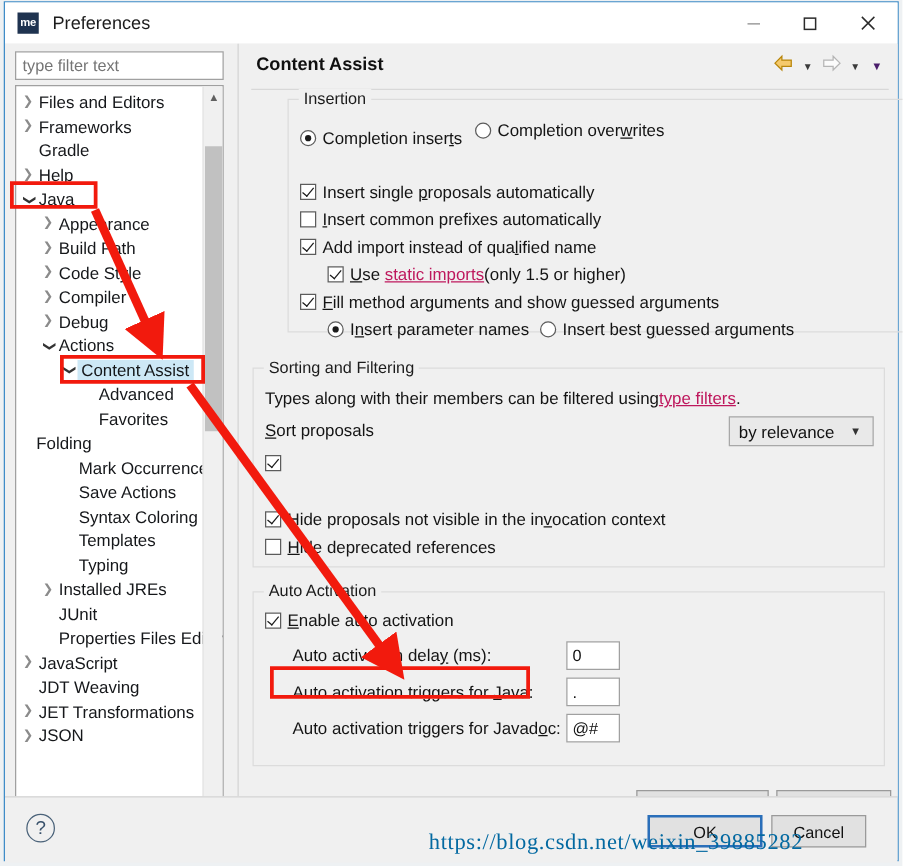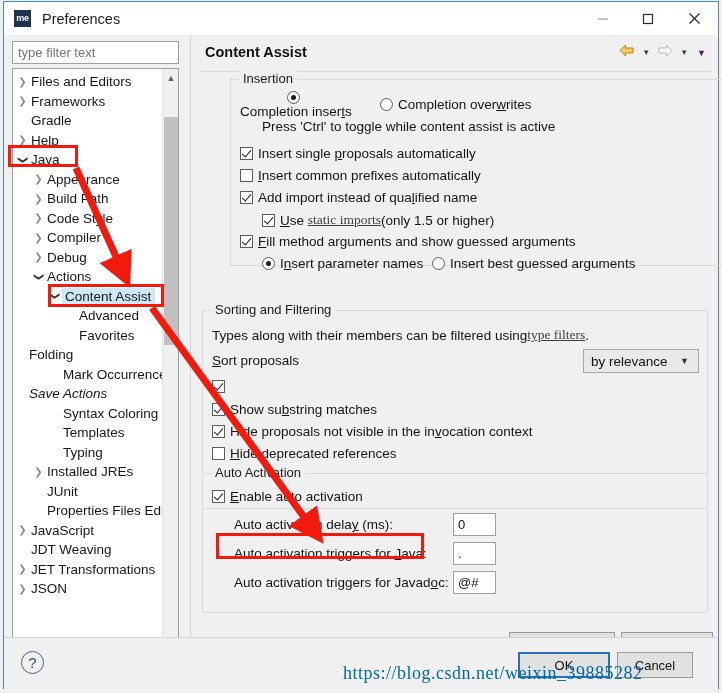--- a/index.html
+++ b/index.html
@@ -251,21 +251,21 @@
   }
   .rb.on::after {
     content: "";
     position: absolute;
     left: 3px; top: 3px;
     width: 5px; height: 5px;
     border-radius: 50%;
     background: #1b1b1b;
   }
   .u { text-decoration: underline; }
-  .lnk { color: #404040; text-decoration: underline; font-family: Liberation Serif, serif; }
+  .lnk { color: #be185d; text-decoration: underline; }
 
   
   .tin {
     border: 1px solid #a0a0a0;
     background: #fff;
     height: 23px;
     font-size: 13px;
     color: #111;
     padding: 0 4px;
     line-height: 21px;
@@ -445,21 +445,21 @@
                 <span class="lbl">Favorites</span>
               </div>
               <div class="tnode" style="">
                 <span class="arrow"></span>
                 <span class="lbl">Folding</span>
               </div>
               <div class="tnode" style="padding-left: 34px;">
                 <span class="arrow"></span>
                 <span class="lbl">Mark Occurrences</span>
               </div>
-              <div class="tnode" style=" font-style: italic;">
+              <div class="tnode" style="padding-left: 34px;">
                 <span class="arrow"></span>
                 <span class="lbl">Save Actions</span>
               </div>
               <div class="tnode" style="padding-left: 34px;">
                 <span class="arrow"></span>
                 <span class="lbl">Syntax Coloring</span>
               </div>
               <div class="tnode" style="padding-left: 34px;">
                 <span class="arrow"></span>
                 <span class="lbl">Templates</span>
@@ -530,32 +530,29 @@
             </span>
             <span class="caret">▼</span>
             <span class="caret purple">▼</span>
           </div>
         </div>
         <div class="hr-head"></div>
 
         <div class="group" style="top:44px; height:187px;margin-left:28px;">
           <div class="gtitle">Insertion</div>
 
-          <div class="row" style="left:9px; top:11px;flex-direction:column;">
+          <div class="row" style="left:9px; top:23px;">
             <span class="rb on"></span>
             <span>Completion inser<span class="u">t</span>s</span>
           </div>
           <div class="row" style="left:149px; top:17px;">
             <span class="rb"></span>
             <span>Completion over<span class="u">w</span>rites</span>
           </div>
 
-          <div class="row" style="left:31px; top:39px;">
-            <span>Press 'Ctrl' to toggle while content assist is active</span>
-          </div>
 
           <div class="row" style="left:9px; top:66px;">
             <span class="cb on"></span>
             <span>Insert single <span class="u">p</span>roposals automatically</span>
           </div>
           <div class="row" style="left:9px; top:88px;">
             <span class="cb"></span>
             <span><span class="u">I</span>nsert common prefixes automatically</span>
           </div>
           <div class="row" style="left:9px; top:110px;">
@@ -575,43 +572,39 @@
           <div class="row" style="left:201px; top:176px;">
             <span class="rb"></span>
             <span>Insert best <span class="u">g</span>uessed arguments</span>
           </div>
           <div class="row" style="left:31px; top:176px;">
             <span class="rb on"></span>
             <span>I<span class="u">n</span>sert parameter names</span>
           </div>
         </div>
 
-        <div class="group" style="top:259px; height:199px;margin-top:16px;">
+        <div class="group" style="top:259px; height:160px;">
           <div class="gtitle">Sorting and Filtering</div>
 
           <div class="row" style="left:9px; top:16px;">
             <span>Types along with their members can be filtered using </span>
             <span class="lnk">type filters</span>
             <span>.</span>
           </div>
 
           <div class="row" style="left:9px; top:42px;">
             <span><span class="u">S</span>ort proposals</span>
           </div>
           <div class="combo" style="right:8px; top:38px; width:116px;">
             <span class="cv">by relevance</span>
             <span class="cc">▼</span>
           </div>
 
           <div class="row" style="left:9px; top:69px;">
             <span class="cb on"></span>
-          </div>
-          <div class="row" style="left:9px; top:91px;">
-            <span class="cb on"></span>
-            <span>Show su<span class="u">b</span>string matches</span>
           </div>
           <div class="row" style="left:9px; top:113px;">
             <span class="cb on"></span>
             <span>Hide proposals not visible in the in<span class="u">v</span>ocation context</span>
           </div>
           <div class="row" style="left:9px; top:135px;">
             <span class="cb"></span>
             <span><span class="u">H</span>ide deprecated references</span>
           </div>
         </div>

